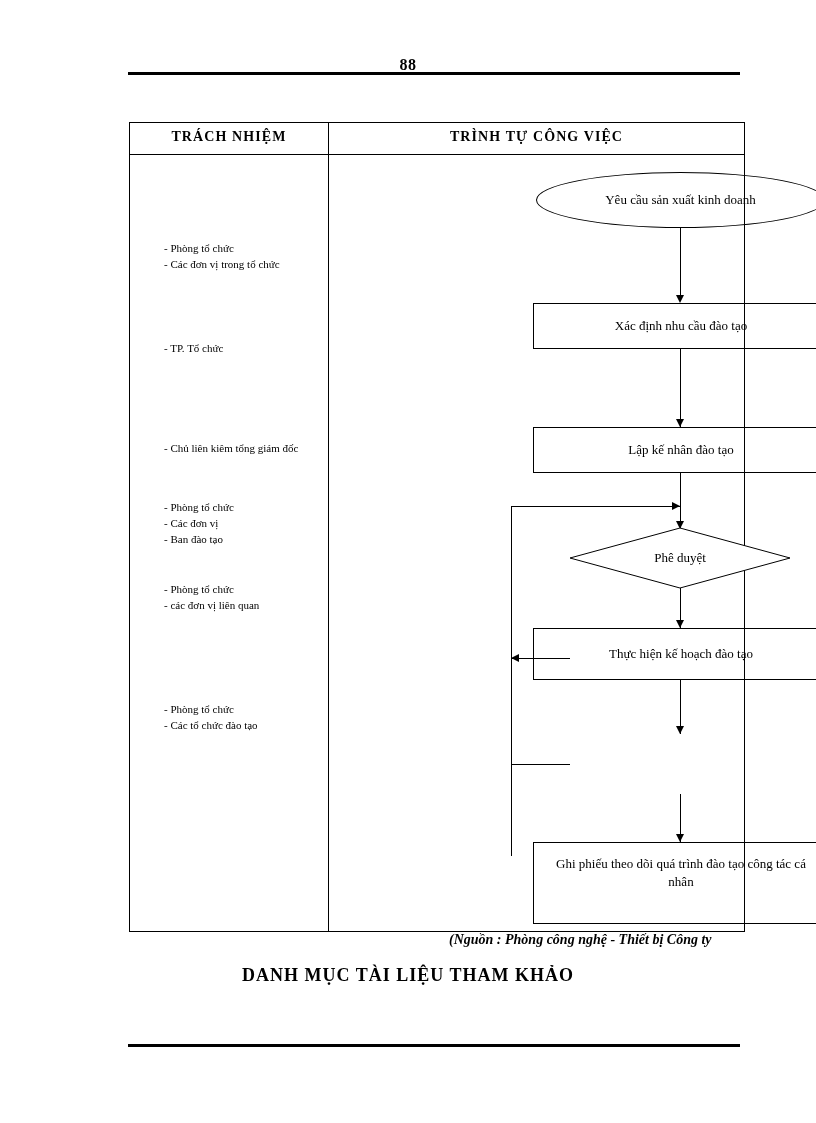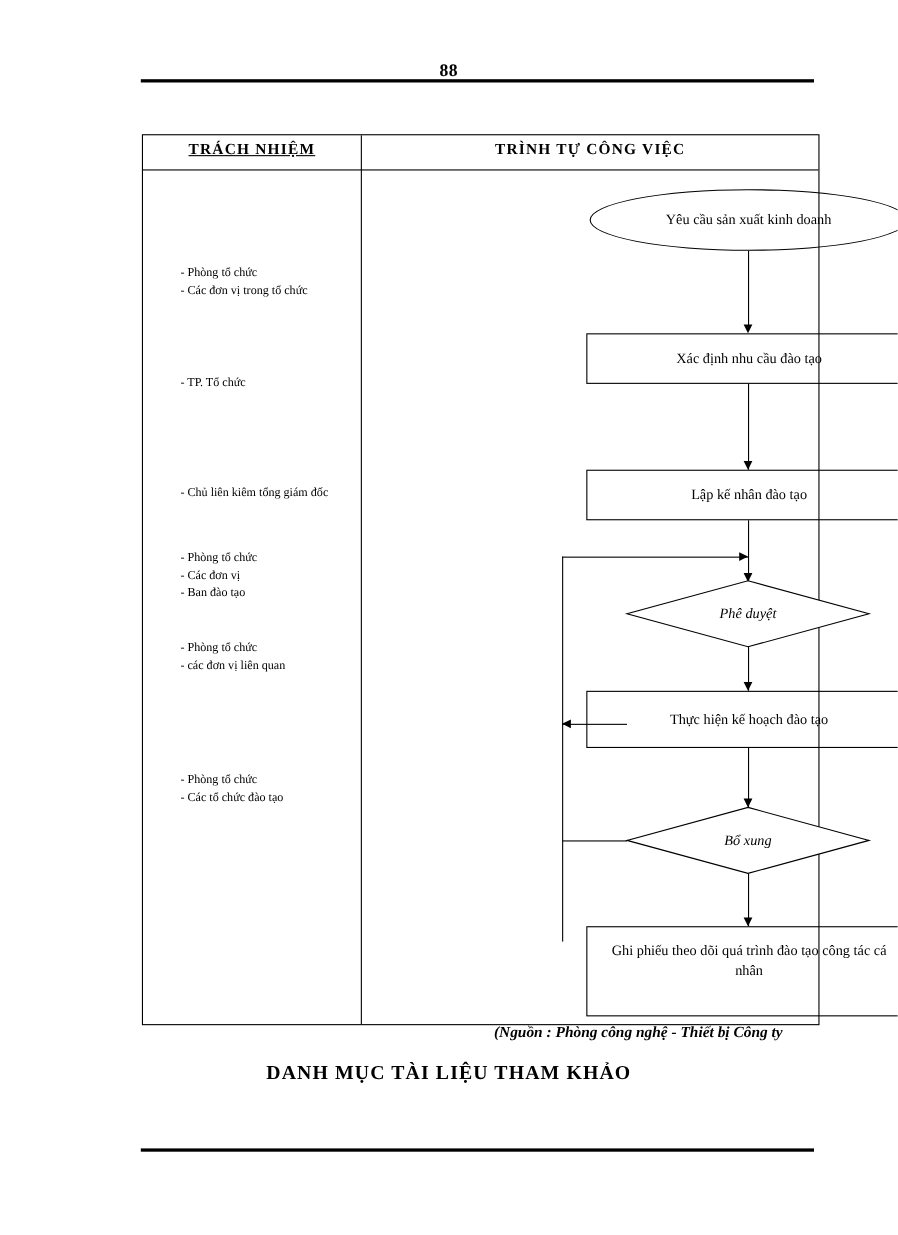--- a/index.html
+++ b/index.html
@@ -72,21 +72,21 @@
     background: #000000;
   }
   .th {
     position: absolute;
     top: 6px;
     font-size: 14px;
     font-weight: bold;
     letter-spacing: 1.1px;
     text-align: center;
   }
-  .th-left  { left: 0;     width: 198px; text-decoration: underline; }
+  .th-left  { left: 0;     width: 198px; }
   .th-right { left: 199px; width: 415px; }
 
   
   .resp-col {
     position: absolute;
     left: 0;
     top: 32px;
     width: 198px;
     height: 777px;
   }
@@ -133,21 +133,20 @@
   }
   .node-box .node-text {
     position: absolute;
     top: 12px;
     left: 8px;
     right: 8px;
     text-align: center;
   }
   .diamond-wrap {
     position: absolute;
-    font-style: italic;
   }
   .diamond-wrap svg {
     position: absolute;
     left: 0;
     top: 0;
     overflow: visible;
   }
   .diamond-label {
     position: absolute;
     left: 0;
@@ -300,26 +299,20 @@
     <div class="connector vline" style="left:351px; top:433px; height:40px;"></div>
     <div class="arrow-down" style="left:347px; top:465px;"></div>
 
     <div class="node node-box" style="left:204px; top:473px; width:296px; height:52px;">
       <span>Thực hiện kế hoạch đào tạo</span>
     </div>
 
     <div class="connector vline" style="left:351px; top:525px; height:54px;"></div>
     <div class="arrow-down" style="left:347px; top:571px;"></div>
 
-    <div class="diamond-wrap" style="left:241px; top:579px; width:220px; height:60px;">
-      <svg width="220" height="60" viewBox="0 0 220 60">
-        <polygon points="110,0 220,30 110,60 0,30" fill="#ffffff" stroke="#000000" stroke-width="1"></polygon>
-      </svg>
-      <div class="diamond-label">Bổ xung</div>
-    </div>
 
     <div class="connector hline" style="left:182px; top:609px; width:59px;"></div>
 
     <div class="connector vline" style="left:351px; top:639px; height:48px;"></div>
     <div class="arrow-down" style="left:347px; top:679px;"></div>
 
     <div class="node node-box" style="left:204px; top:687px; width:296px; height:82px;">
       <span class="node-text">Ghi phiếu theo dõi quá trình đào tạo công tác cá nhân</span>
     </div>
 

